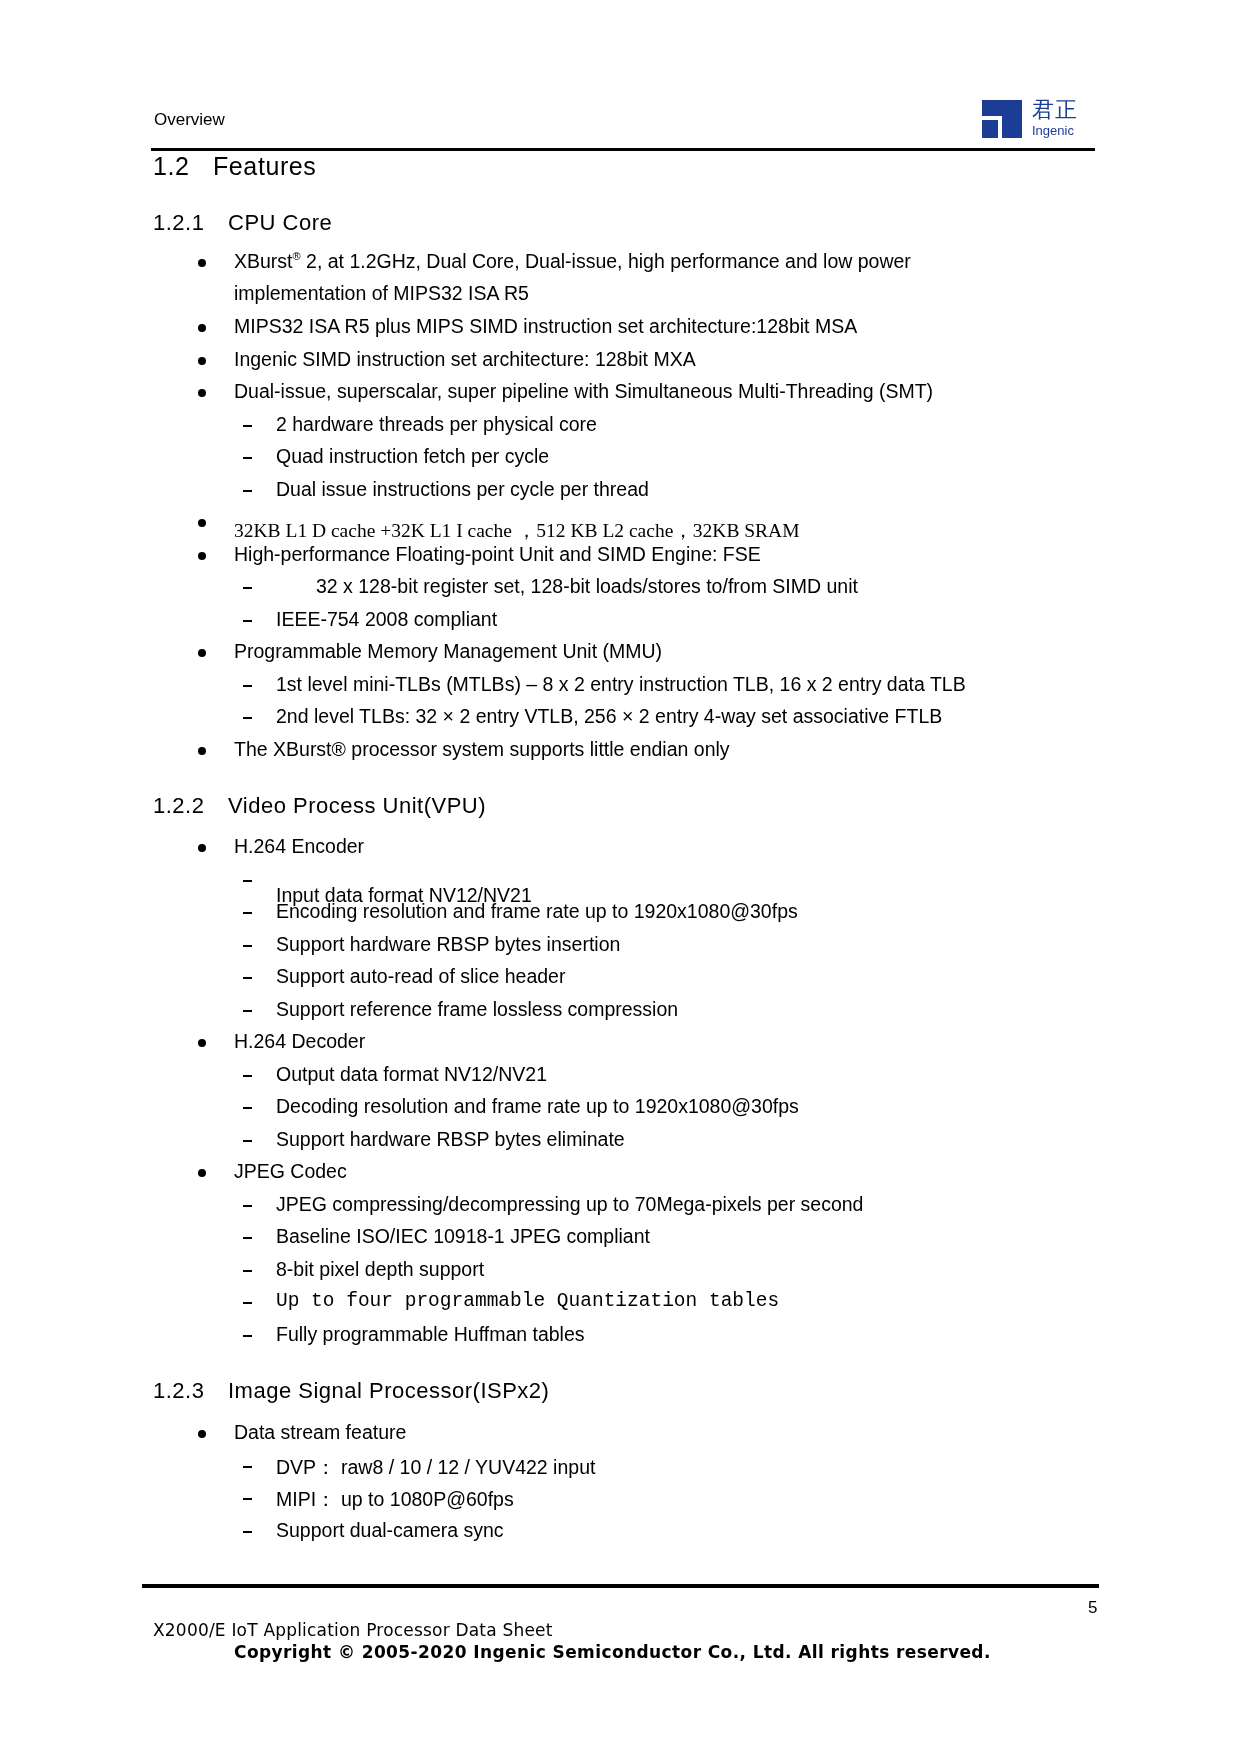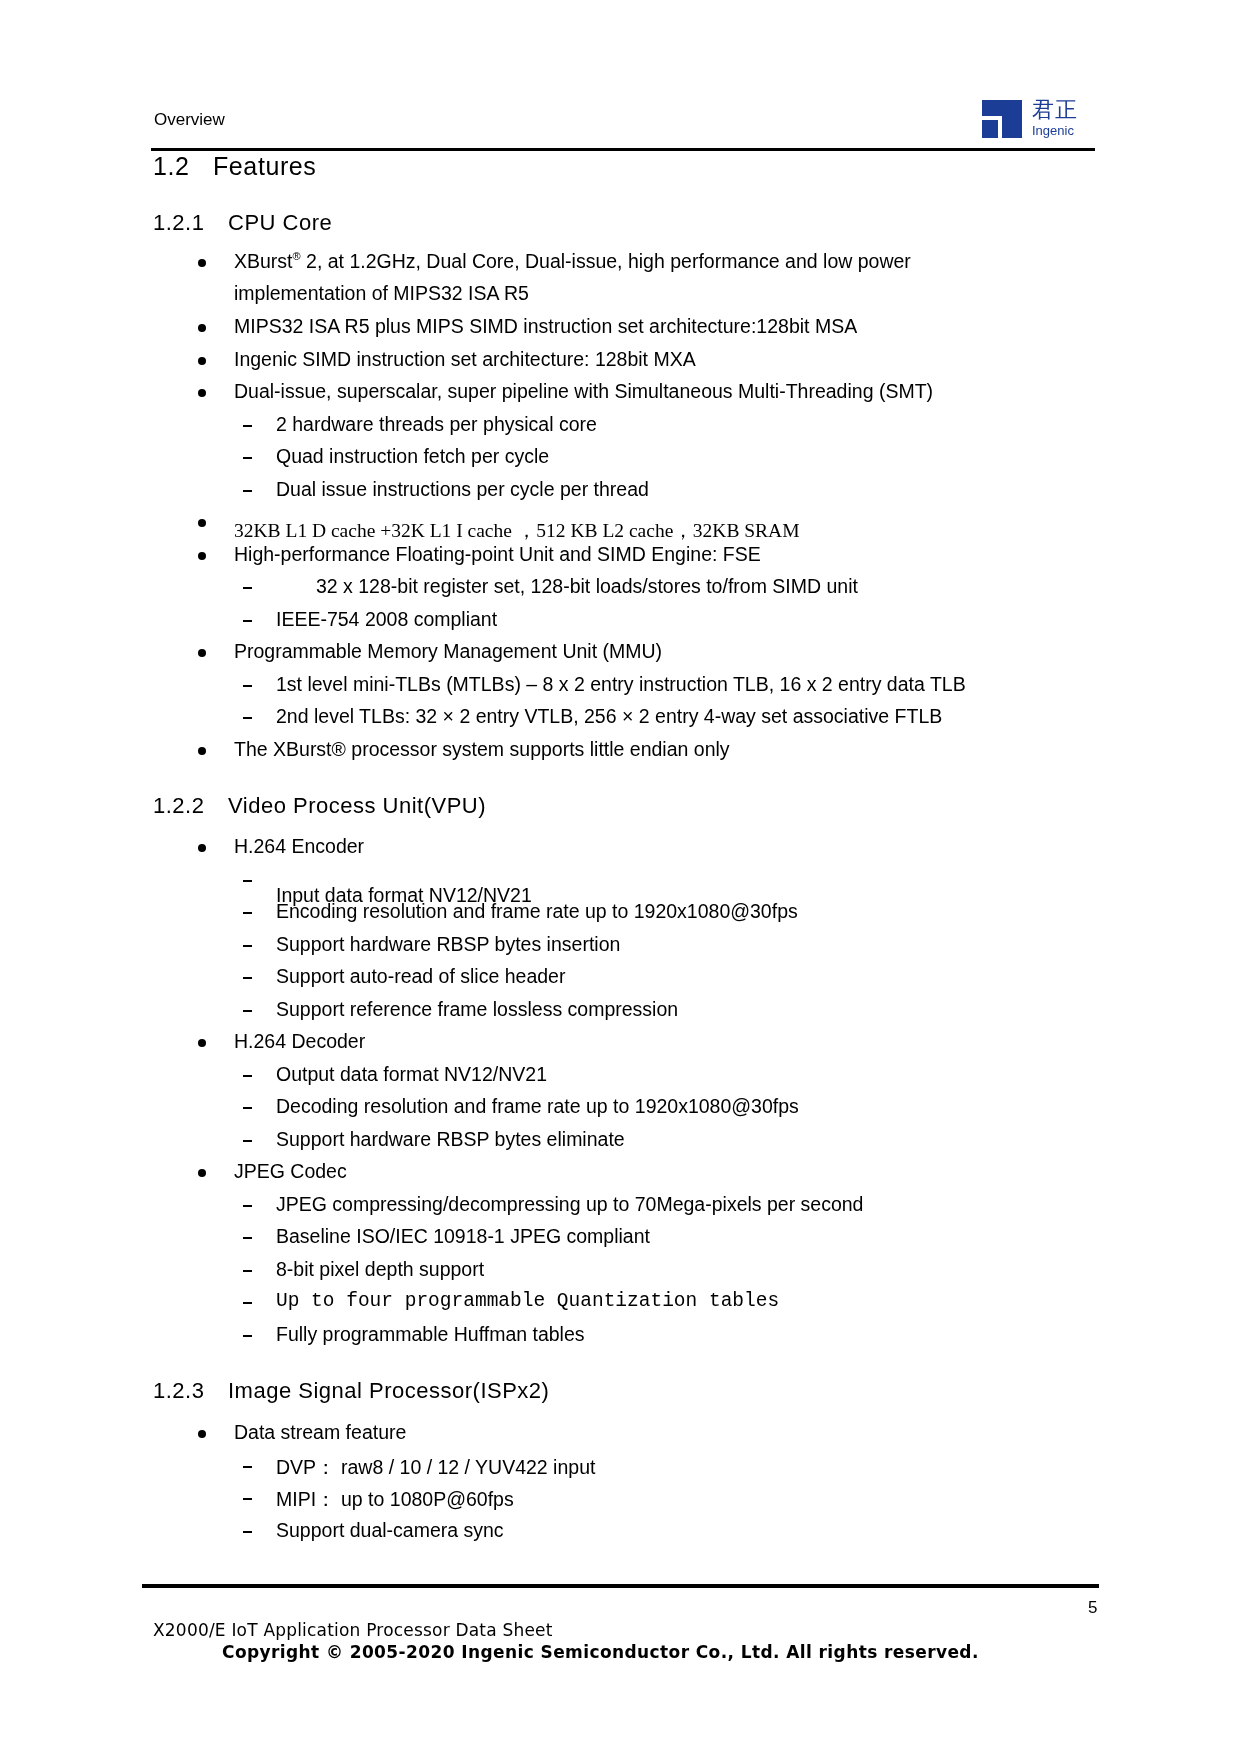--- a/index.html
+++ b/index.html
@@ -23,21 +23,21 @@
   .line { position: absolute; font-family: "Liberation Sans", sans-serif; font-size: 19.5px; white-space: nowrap; }
   .bullet-dot { position: absolute; left: 198px; width: 8px; height: 8px; border-radius: 50%; background: #000; }
   .bullet-text { left: 234px; }
   .dash { position: absolute; left: 243px; width: 9px; height: 1.5px; background: #000; }
   .sub-text { left: 276px; }
   sup { font-size: 11px; vertical-align: 8px; line-height: 0; }
 
   .footer-rule { position: absolute; left: 142px; top: 1584px; width: 957px; height: 4px; background: #000; }
   .page-number { position: absolute; left: 1088px; top: 1598px; font-family: "Liberation Sans", sans-serif; font-size: 17px; }
   .footer-title { position: absolute; left: 153px; top: 1620px; font-family: "DejaVu Sans", sans-serif; font-size: 17px; letter-spacing: 0.2px; }
-  .footer-copy { position: absolute; left: 222px; top: 1642px; font-family: "DejaVu Sans", sans-serif; font-size: 17px; font-weight: bold; letter-spacing: 0.4px; }
+  .footer-copy { position: absolute; left: 234px; top: 1642px; font-family: "DejaVu Sans", sans-serif; font-size: 17px; font-weight: bold; letter-spacing: 0.4px; }
 </style>
 </head>
 <body>
 
 <div class="page">
 
   <div class="running-header">Overview</div>
 
   <div class="logo">
     <div class="mark">

